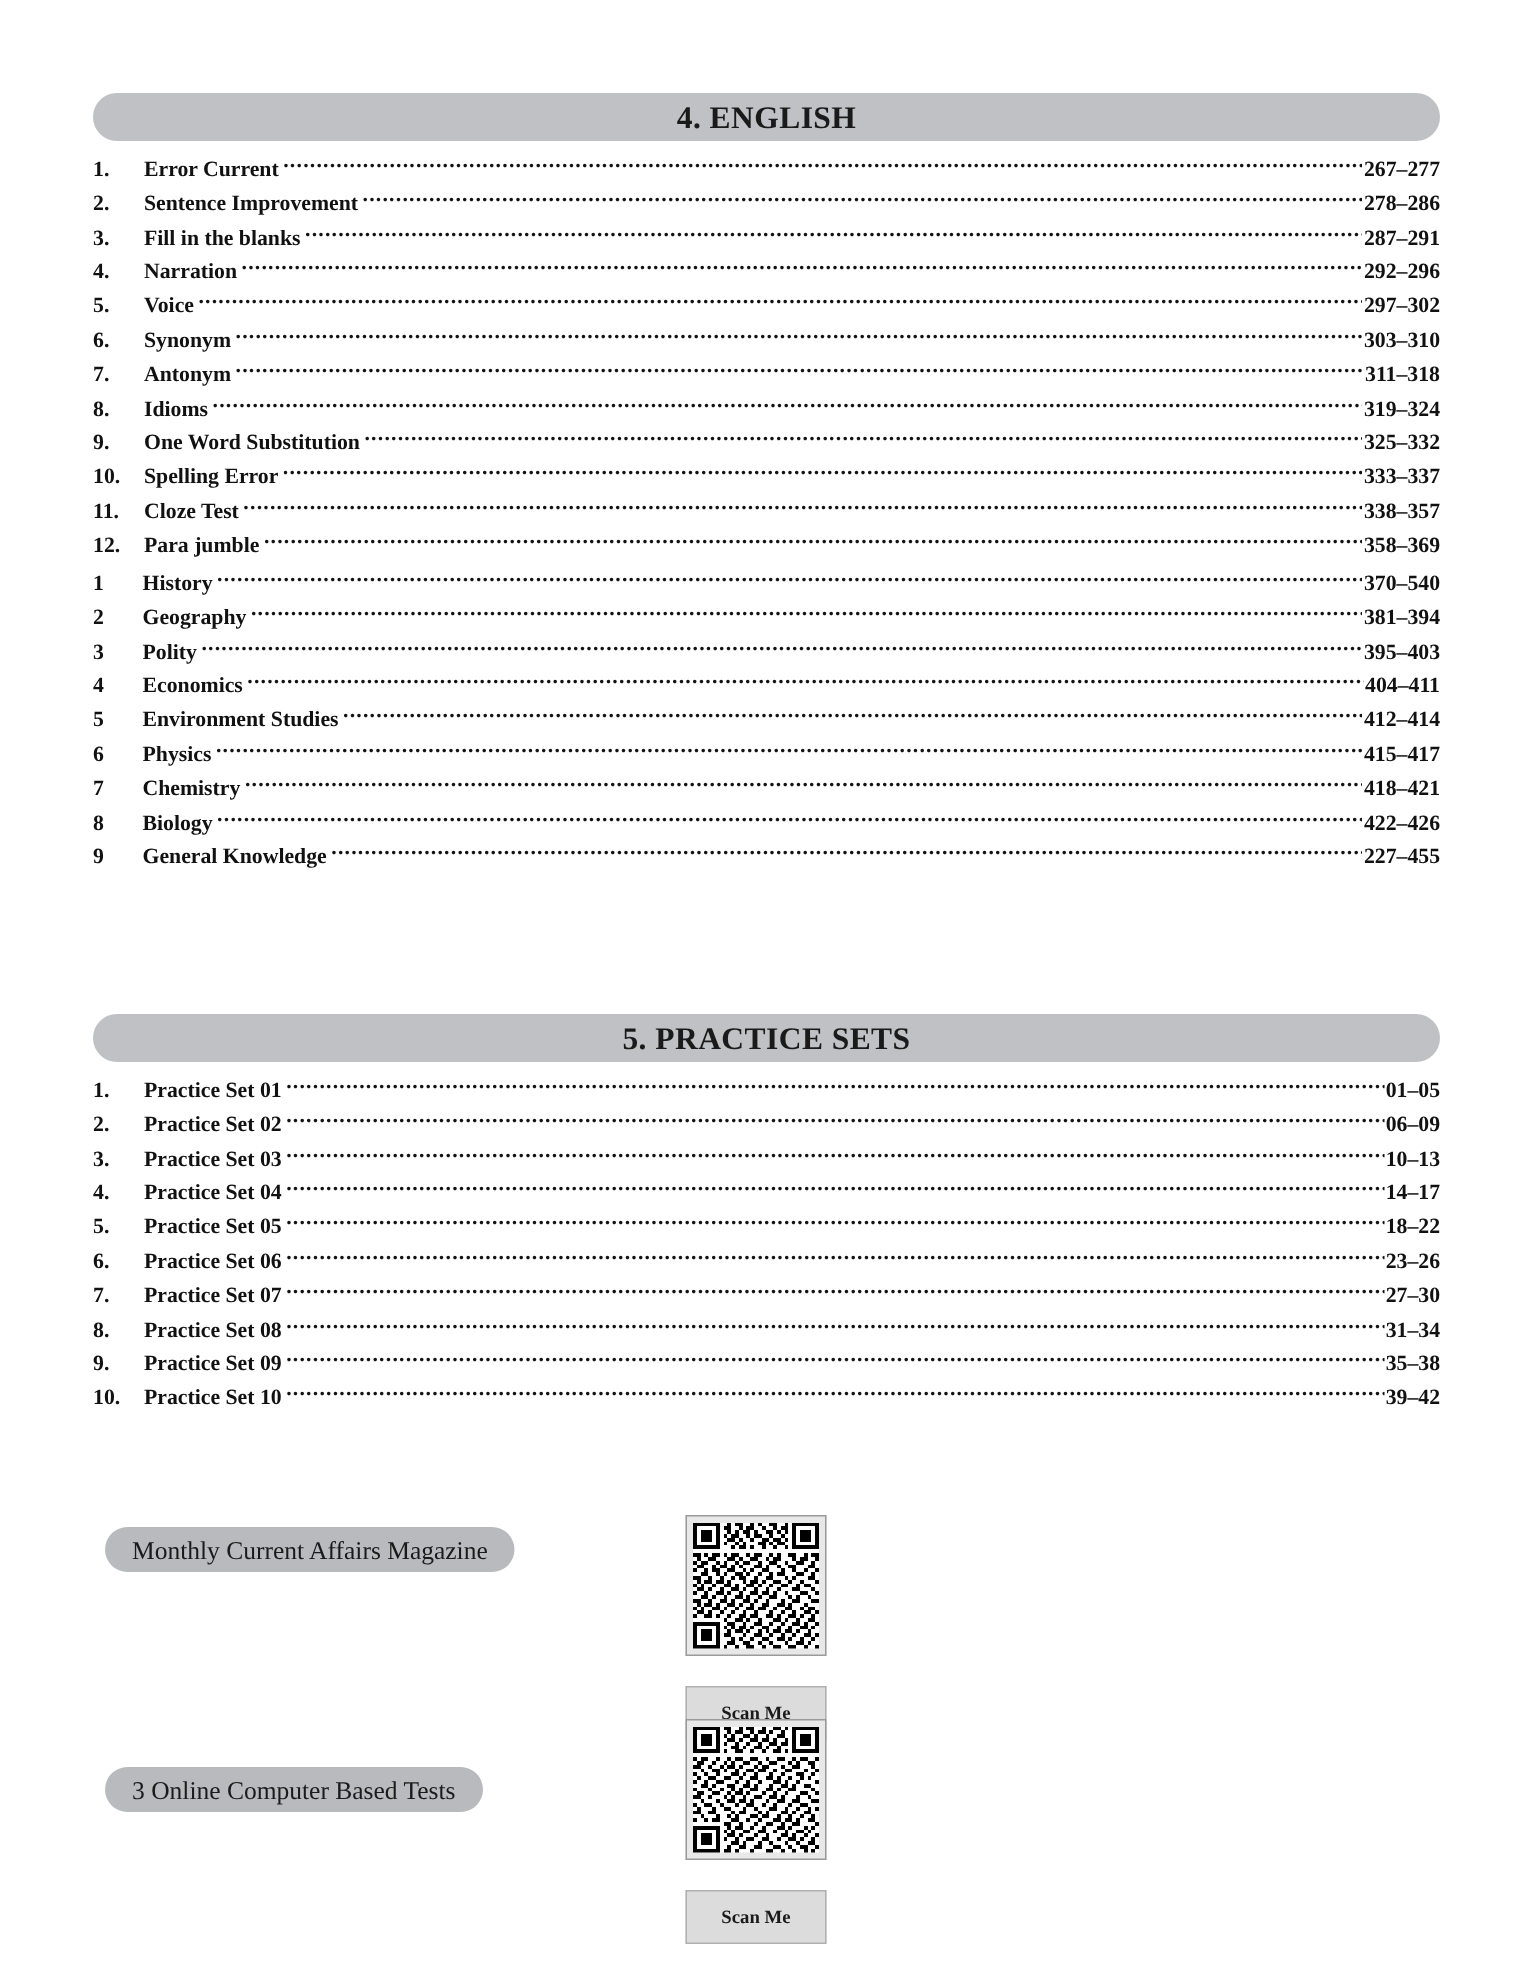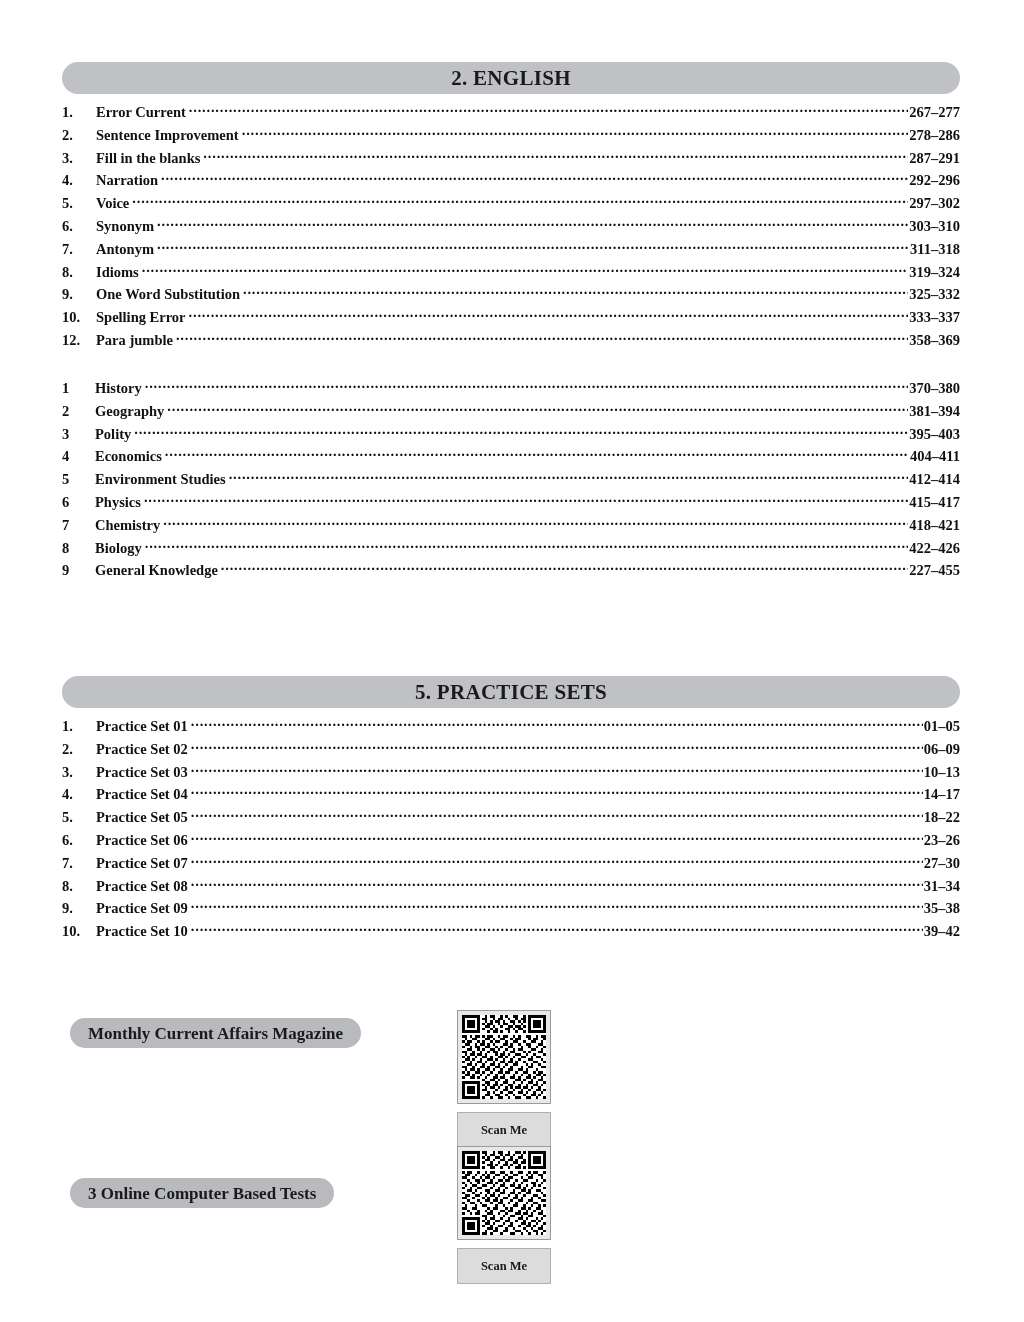--- a/index.html
+++ b/index.html
@@ -111,42 +111,42 @@
     height: 30px;
     background: #b9babe;
     border-radius: 16px;
     display: flex;
     align-items: center;
     justify-content: center;
     padding: 0 18px;
   }
   .promo-pill-text {
     font-size: 17px;
-    font-weight: bold;
+    font-weight: normal;
     color: #1a1a1a;
     white-space: nowrap;
     line-height: 1;
   }
 
   .qr-wrap {
     position: absolute;
     width: 94px;
   }
   .qr-code {
     width: 94px;
     height: 94px;
     background: #e8e8e8;
     border: 1px solid #9a9a9a;
     padding: 4px;
     display: block;
   }
   .qr-code svg { display: block; width: 100%; height: 100%; }
 
   .qr-caption {
-    margin-top: 8px;
+    margin-top: 20px;
     width: 94px;
     height: 36px;
     background: #dcdcdc;
     border: 1px solid #b0b0b0;
     display: flex;
     align-items: center;
     justify-content: center;
   }
   .qr-caption-text {
     font-size: 12.5px;
@@ -155,21 +155,21 @@
     line-height: 1;
   }
 </style>
 </head>
 <body>
 
 <div class="page">
 
   <div class="section" style="top:62px;">
     <div class="section-header">
-      <span class="section-header-title">2. ENGLISH</span>
+      <span class="section-header-title">4. ENGLISH</span>
     </div>
     <ul class="toc-list" id="list-0">
         <li class="toc-row">
           <span class="toc-num">1.</span>
           <span class="toc-label">Error Current</span>
           <span class="toc-dots"></span>
           <span class="toc-pages">267–277</span>
         </li>
         <li class="toc-row">
           <span class="toc-num">2.</span>
@@ -217,37 +217,43 @@
           <span class="toc-num">9.</span>
           <span class="toc-label">One Word Substitution</span>
           <span class="toc-dots"></span>
           <span class="toc-pages">325–332</span>
         </li>
         <li class="toc-row">
           <span class="toc-num">10.</span>
           <span class="toc-label">Spelling Error</span>
           <span class="toc-dots"></span>
           <span class="toc-pages">333–337</span>
+        </li>
+        <li class="toc-row">
+          <span class="toc-num">11.</span>
+          <span class="toc-label">Cloze Test</span>
+          <span class="toc-dots"></span>
+          <span class="toc-pages">338–357</span>
         </li>
         <li class="toc-row">
           <span class="toc-num">12.</span>
           <span class="toc-label">Para jumble</span>
           <span class="toc-dots"></span>
           <span class="toc-pages">358–369</span>
         </li>
       </ul>
   </div>
 
   <div class="section" style="top:379px;">
     <ul class="toc-list" id="list-1">
         <li class="toc-row plain">
           <span class="toc-num">1</span>
           <span class="toc-label">History</span>
           <span class="toc-dots"></span>
-          <span class="toc-pages">370–380</span>
+          <span class="toc-pages">370–540</span>
         </li>
         <li class="toc-row plain">
           <span class="toc-num">2</span>
           <span class="toc-label">Geography</span>
           <span class="toc-dots"></span>
           <span class="toc-pages">381–394</span>
         </li>
         <li class="toc-row plain">
           <span class="toc-num">3</span>
           <span class="toc-label">Polity</span>

